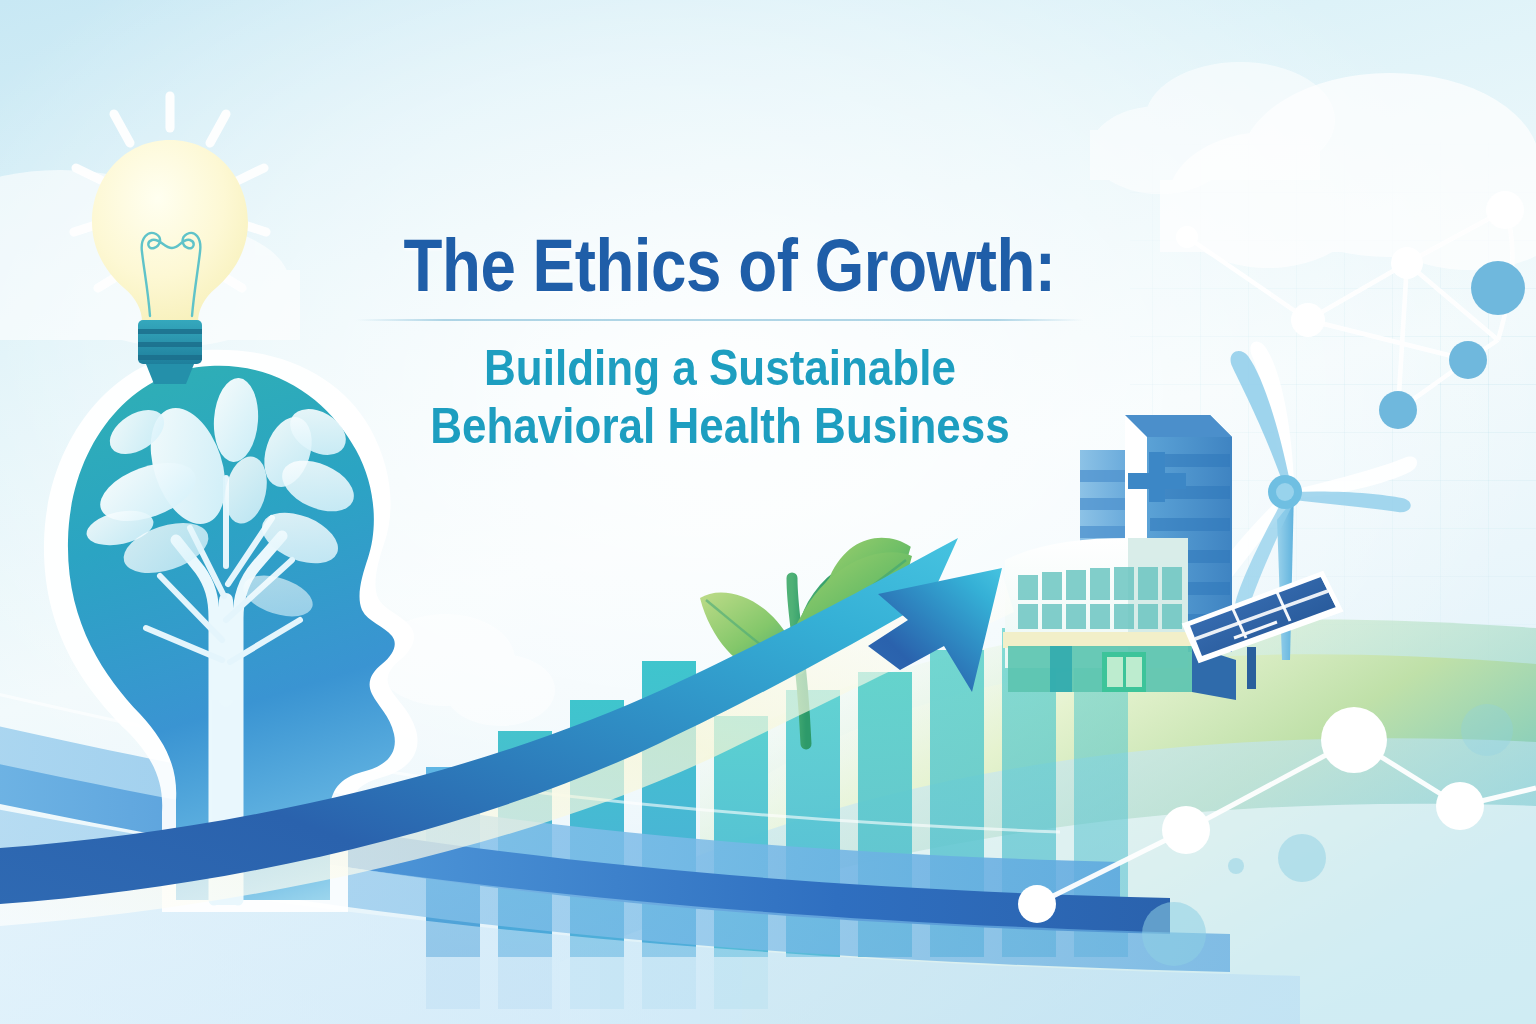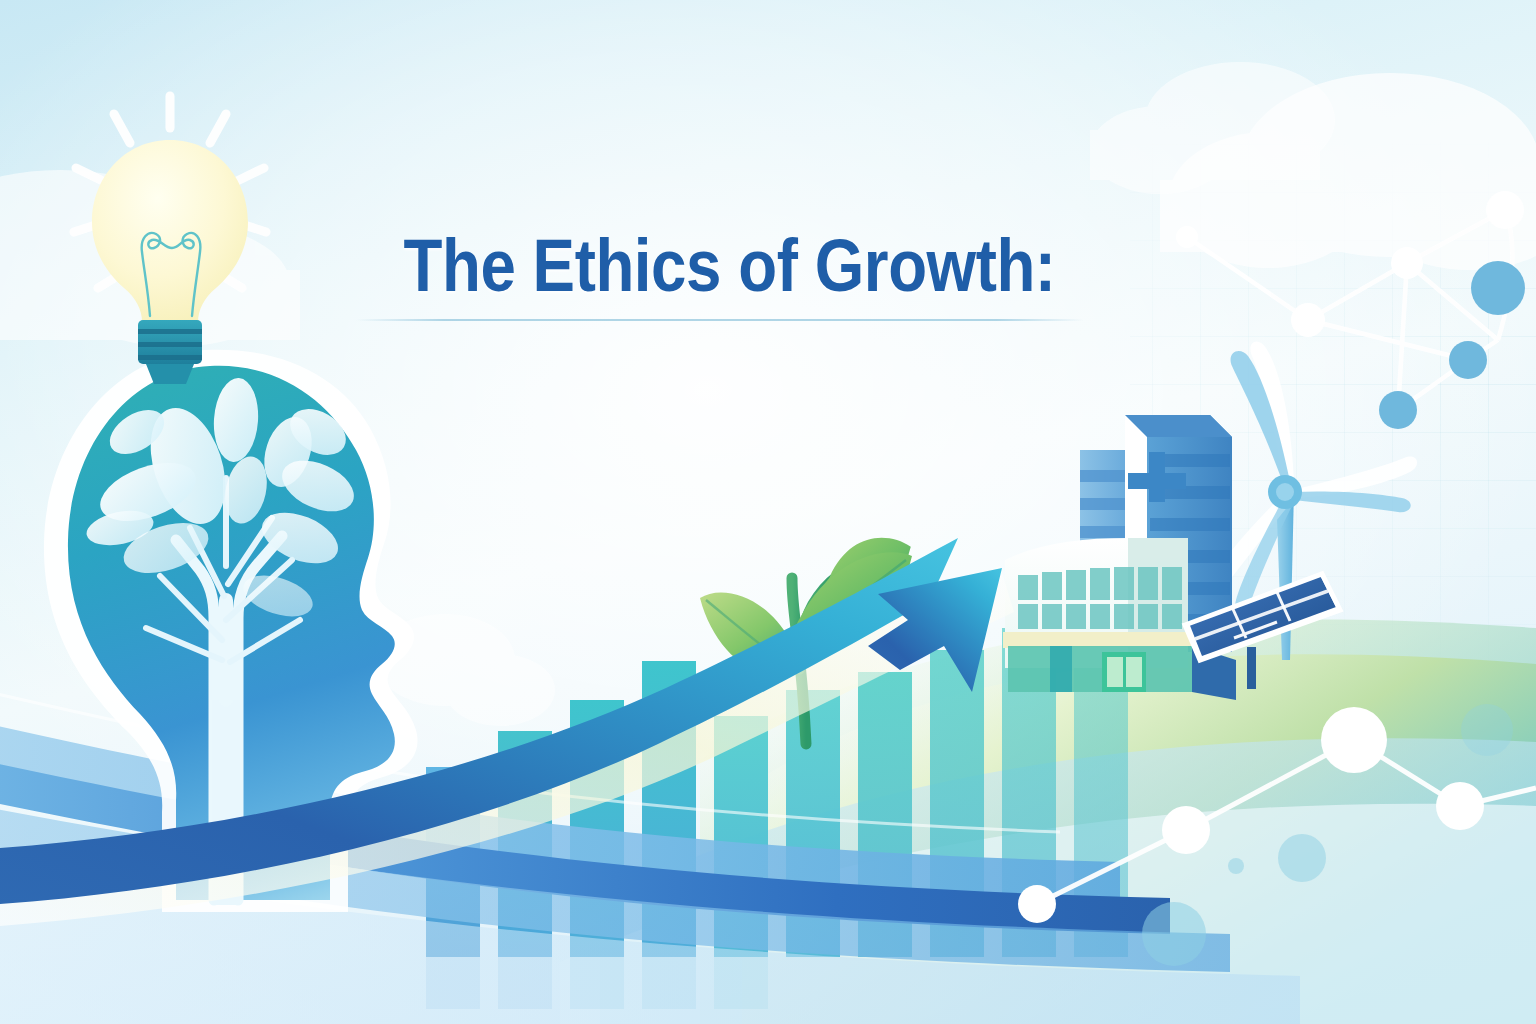--- a/index.html
+++ b/index.html
@@ -537,15 +537,19 @@
       <circle cx="1174" cy="934" r="32" opacity="0.55"></circle>
       <circle cx="1302" cy="858" r="24" opacity="0.5"></circle>
       <circle cx="1236" cy="866" r="8" opacity="0.5"></circle>
       <circle cx="1487" cy="730" r="26" opacity="0.3"></circle>
     </g>
   </svg>
 
   <div id="title-block">
     <div id="main-title">The Ethics of Growth:</div>
     <div id="title-rule"></div>
+    <div id="subtitle">
+      <div class="subtitle-line">Building a Sustainable</div>
+      <div class="subtitle-line">Behavioral Health Business</div>
+    </div>
   </div>
 
 </div>
 
 </body></html>

